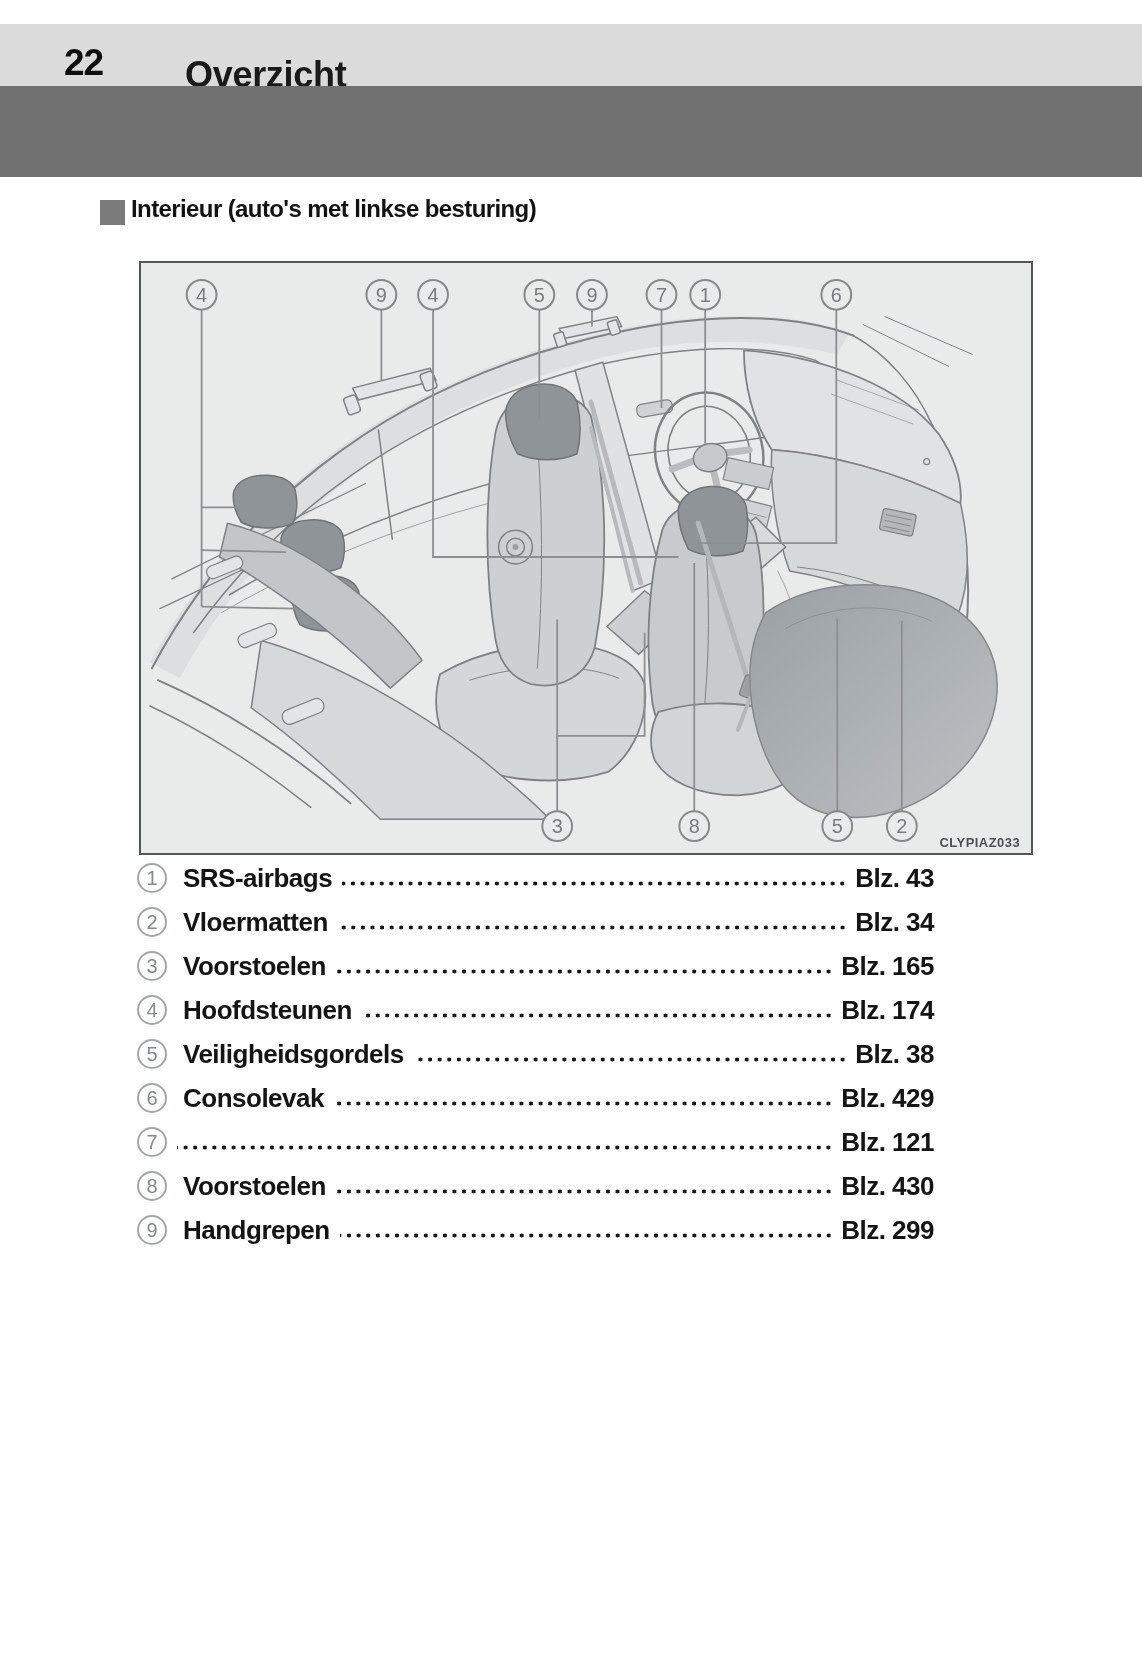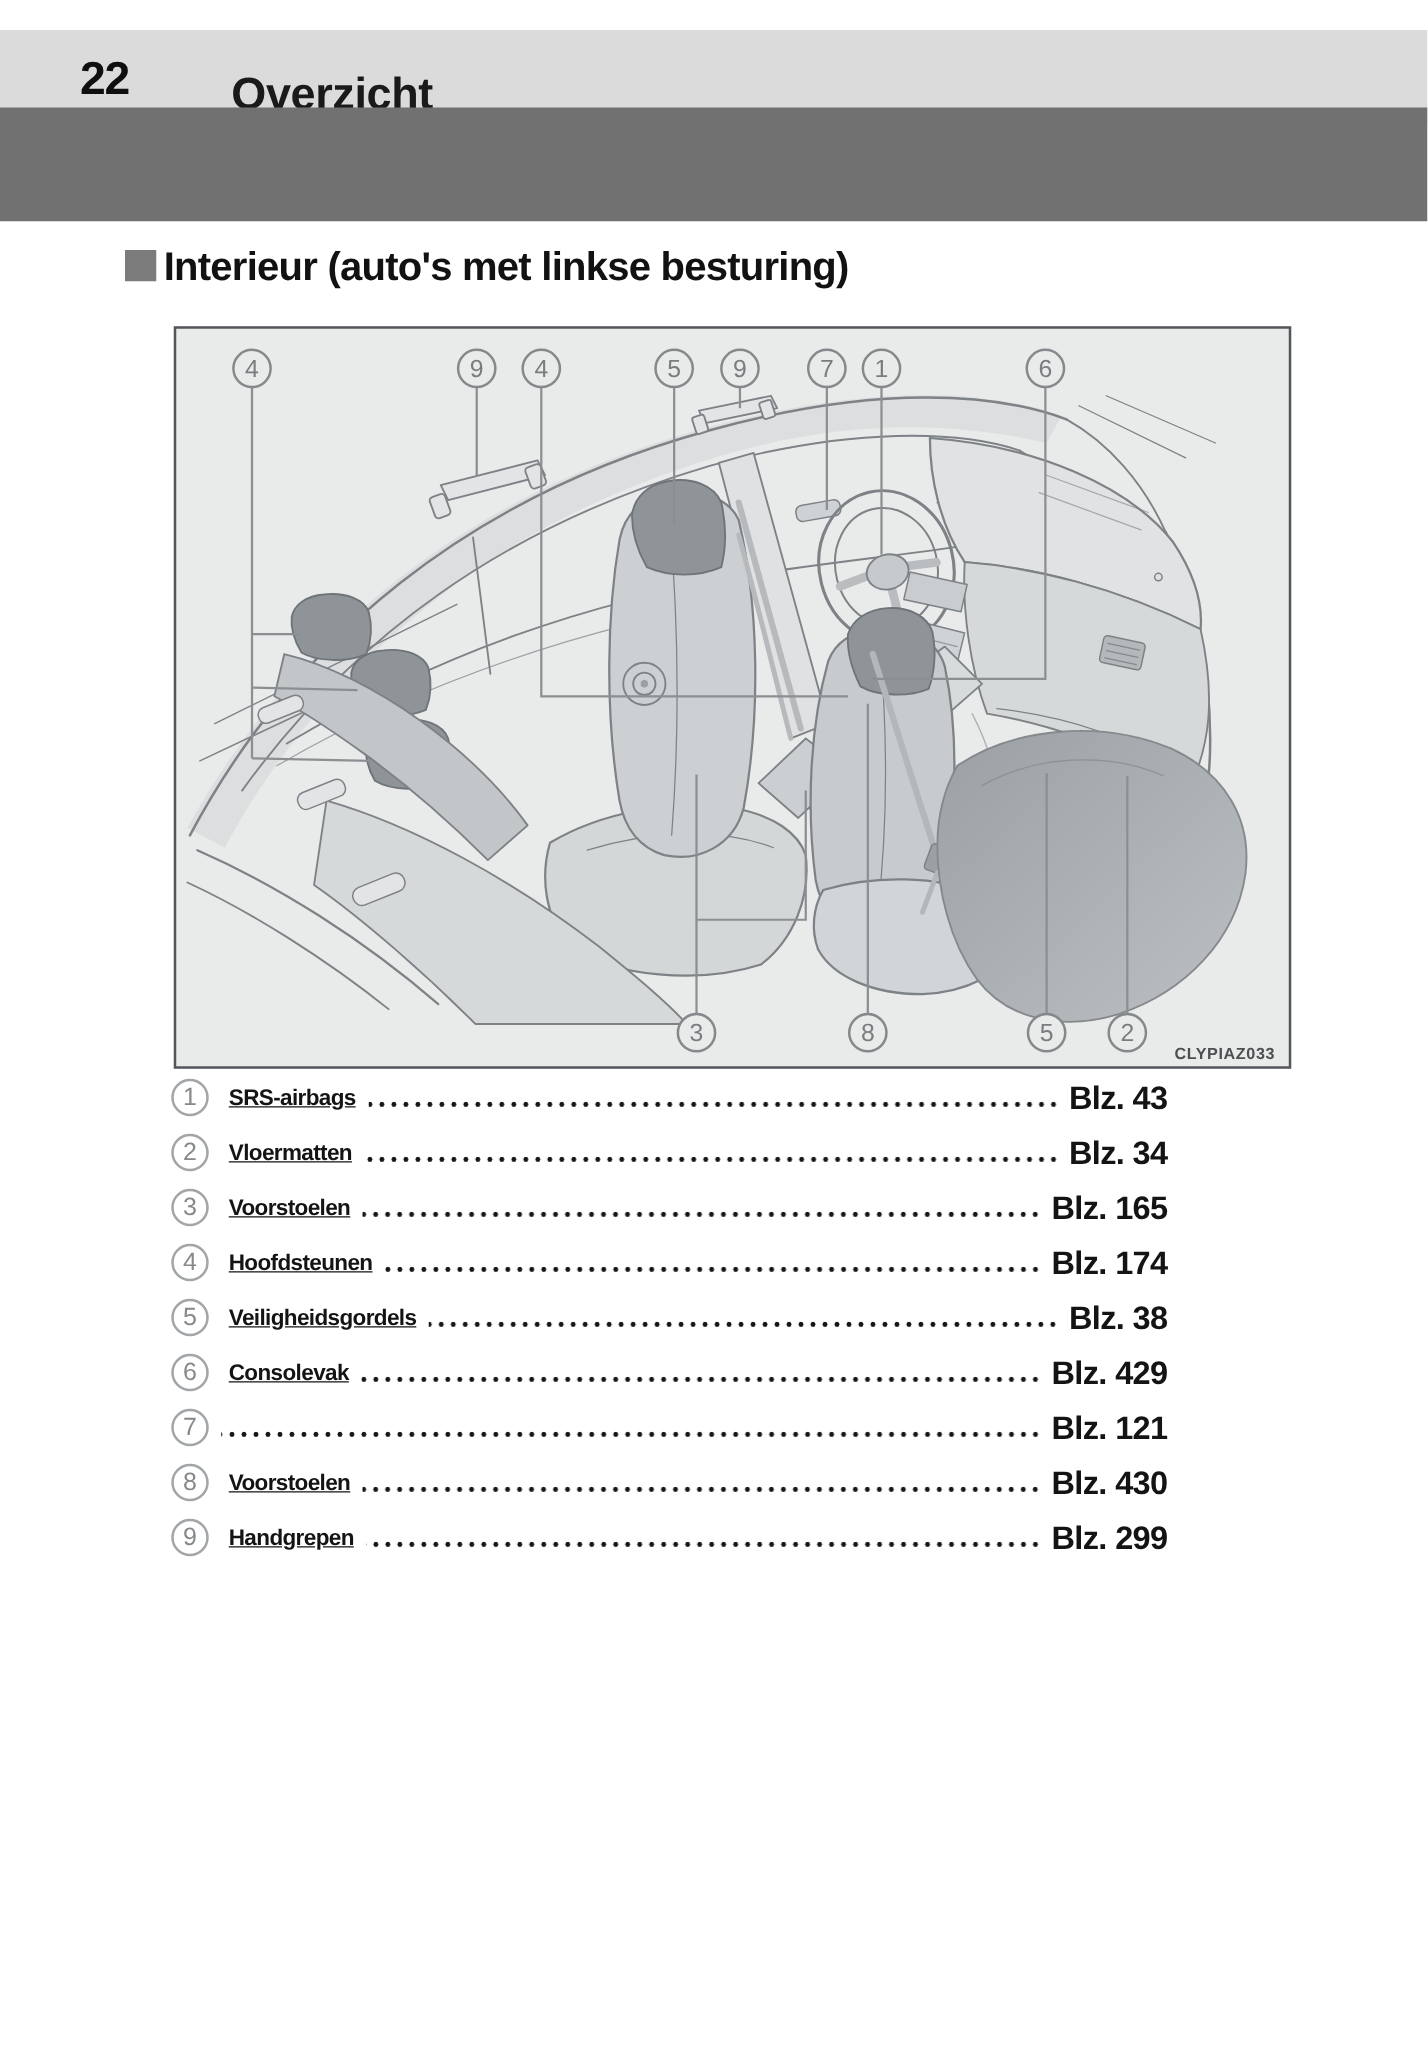--- a/index.html
+++ b/index.html
@@ -30,21 +30,21 @@
     background:#717171;
   }
 
   
   .heading {
     position:absolute; left:100px; top:195px;
     display:flex; align-items:flex-start; gap:6px; white-space:nowrap;
   }
   .heading-square { width:25px; height:25px; background:#7b7b7b; margin-top:5px; flex:0 0 auto; }
   .heading-title {
-    font-size:32px; font-weight:bold; color:#121212; letter-spacing:-0.6px;
+    font-size:24px; font-weight:bold; color:#121212; letter-spacing:-0.6px;
   }
 
   
   .figure-box {
     position:absolute; left:139px; top:261px; width:894px; height:594px;
     background:#e9eaea; border:2px solid #53565a;
   }
   .figure-box svg { display:block; width:100%; height:100%; }
 
   
@@ -52,23 +52,22 @@
     position:absolute; left:137px; top:856px; width:797px;
   }
   .toc-row { display:flex; align-items:center; height:44px; }
   .toc-num {
     flex:0 0 auto; width:30px; height:30px; border-radius:50%;
     border:2px solid #a2a6a9; color:#85898c;
     font-size:20px; line-height:26px; text-align:center;
   }
   .toc-label {
     flex:0 0 auto; margin-left:16px;
-    font-size:18px; font-weight:bold; letter-spacing:-0.5px; color:#141414;
+    font-size:26px; font-weight:bold; letter-spacing:-0.5px; color:#141414;
     white-space:nowrap;
-    text-decoration:underline;
   }
   .toc-dots {
     flex:1 1 auto; height:7px; align-self:flex-end;
     margin:0 8px 13px 10px;
     background-image:radial-gradient(circle, #161616 1.8px, transparent 2.2px);
     background-size:9.6px 7px; background-repeat:repeat-x; background-position:right center;
   }
   .toc-page {
     flex:0 0 auto; font-size:26px; font-weight:bold; letter-spacing:-0.5px;
     color:#141414; white-space:nowrap;text-align:center;

